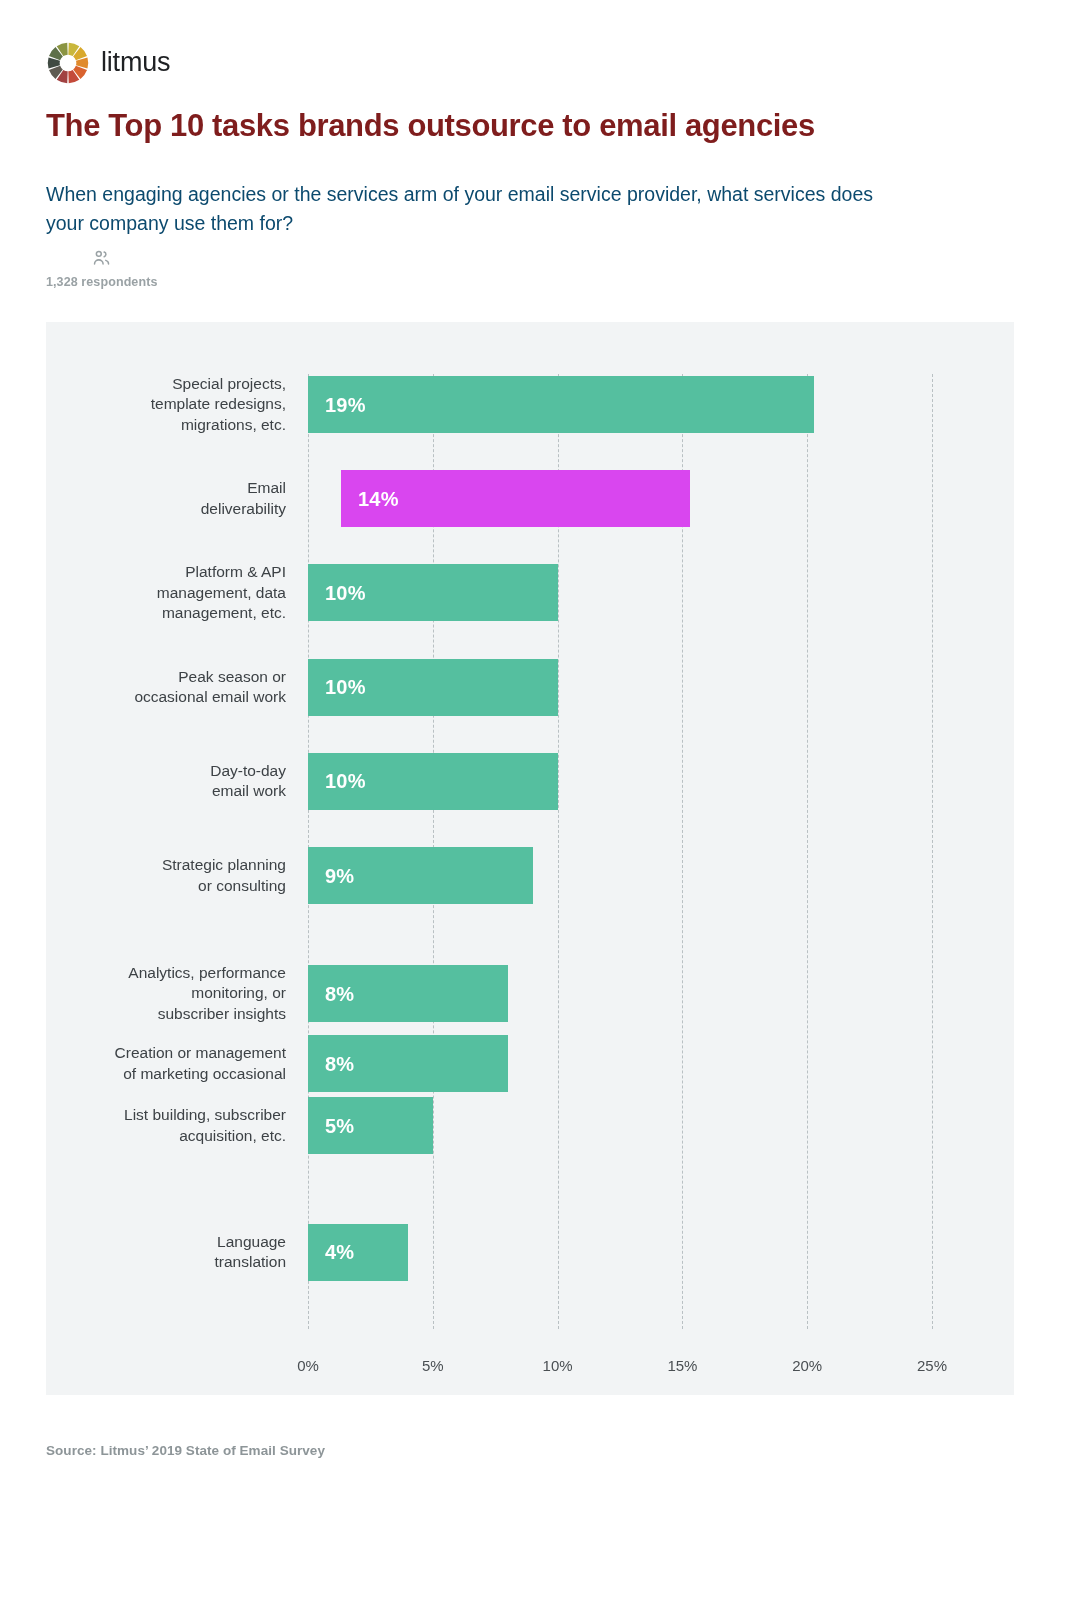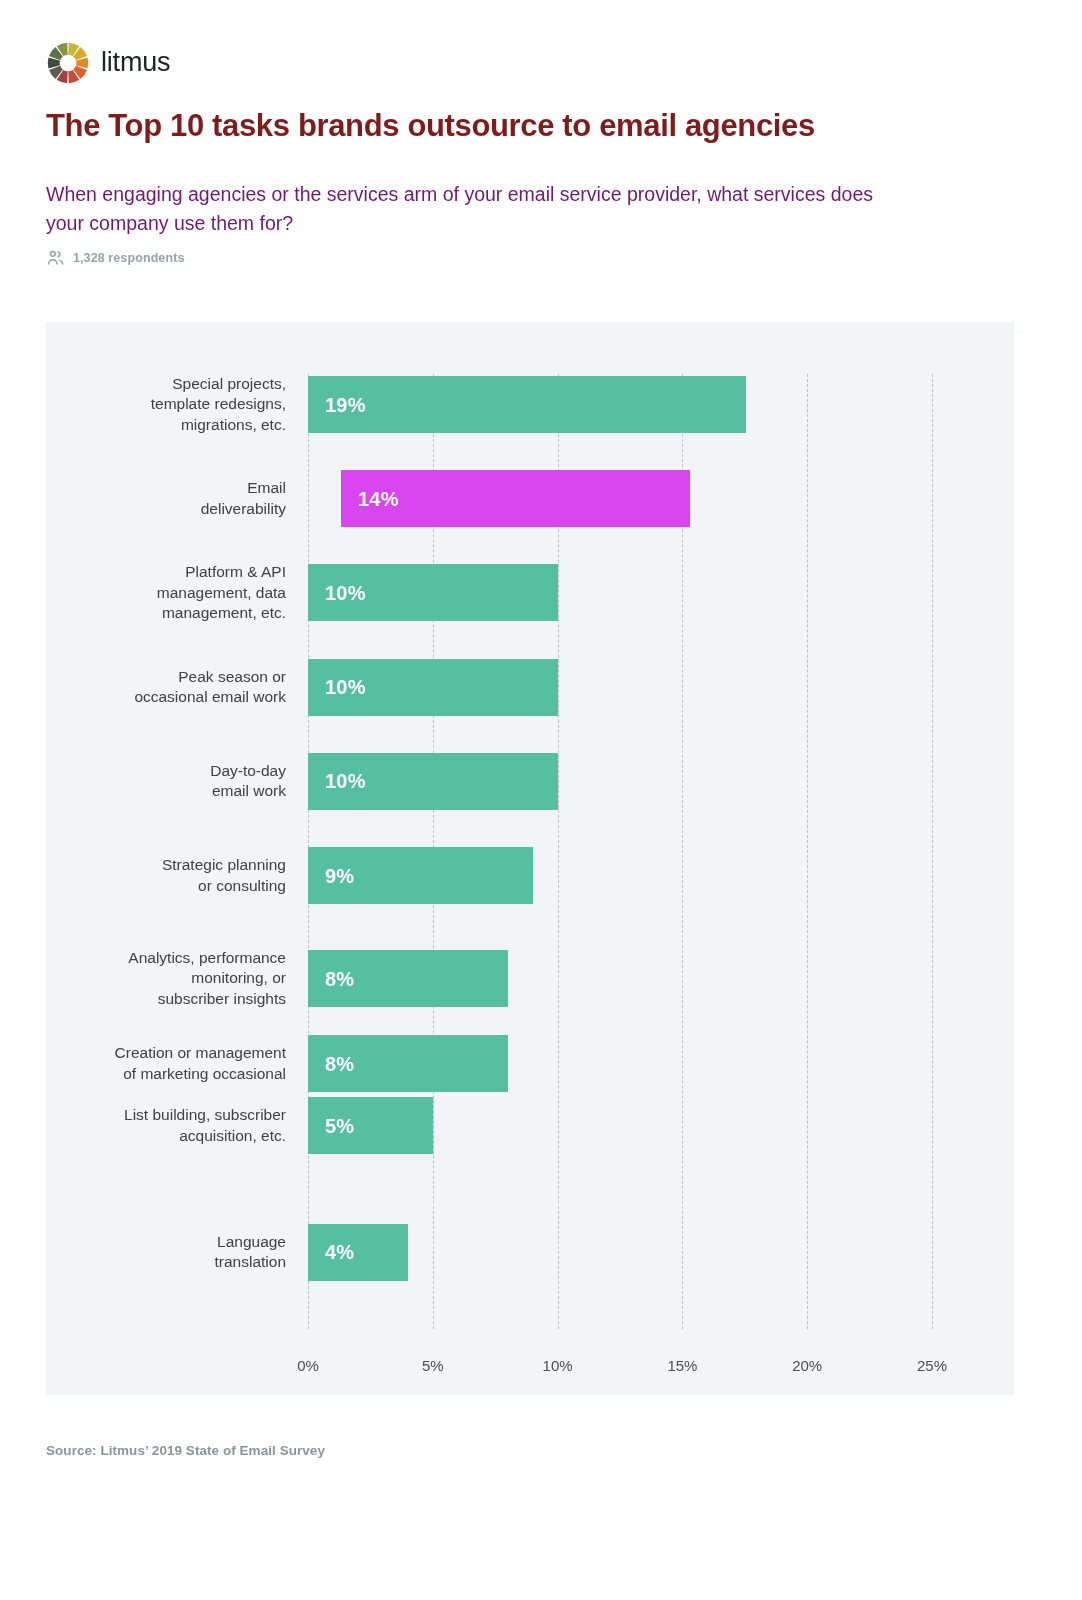--- a/index.html
+++ b/index.html
@@ -54,31 +54,32 @@
     line-height: 1.18;
   }
 
   .subtitle {
     position: absolute;
     left: 46px;
     top: 180px;
     width: 870px;
     font-size: 19.5px;
     font-weight: 400;
-    color: #701a75;
+    color: #0c4a6e;
     line-height: 1.5;
   }
 
   .respondents {
     position: absolute;
     left: 46px;
     top: 248px;
     display: flex;
     align-items: center;
     gap: 8px;
+    flex-direction: column;
   }
   .respondents-icon { width: 19px; height: 19px; display: block; }
   .respondents-text {
     font-size: 12.5px;
     font-weight: 700;
     color: #9aa2a5;
     letter-spacing: 0.1px;
   }
 
   
@@ -215,21 +216,21 @@
           <div class="gridline" style="left: 499.2px;"></div>
           <div class="gridline" style="left: 624px;"></div>
         </div>
       <div class="rows" id="rows">
           <div class="row" style="top: 2px;">
             <div class="cat-label">
               <div>Special projects,</div>
               <div>template redesigns,</div>
               <div>migrations, etc.</div>
             </div>
-            <div class="bar" style="width: 438px; background: rgb(85, 191, 159);">
+            <div class="bar" style="width: 506px; background: rgb(85, 191, 159);">
               <span class="bar-value">19%</span>
             </div>
           </div>
           <div class="row" style="top: 96.2px; padding-left: 33px;">
             <div class="cat-label">
               <div>Email</div>
               <div>deliverability</div>
             </div>
             <div class="bar" style="width: 349.44px; background: #d946ef;">
               <span class="bar-value">14%</span>
@@ -265,21 +266,21 @@
           </div>
           <div class="row" style="top: 473px;">
             <div class="cat-label">
               <div>Strategic planning</div>
               <div>or consulting</div>
             </div>
             <div class="bar" style="width: 224.64px; background: rgb(85, 191, 159);">
               <span class="bar-value">9%</span>
             </div>
           </div>
-          <div class="row" style="top: 576px; border-radius: 22px;">
+          <div class="row" style="top: 591px; border-radius: 22px;">
             <div class="cat-label">
               <div>Analytics, performance</div>
               <div>monitoring, or</div>
               <div>subscriber insights</div>
             </div>
             <div class="bar" style="width: 199.68px; background: rgb(85, 191, 159);">
               <span class="bar-value">8%</span>
             </div>
           </div>
           <div class="row" style="top: 661.4px;">

